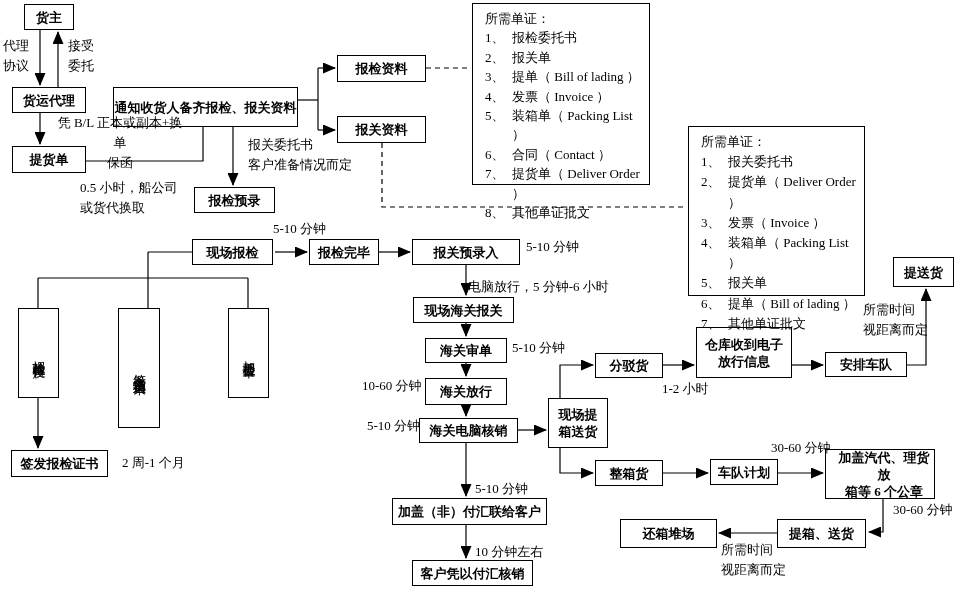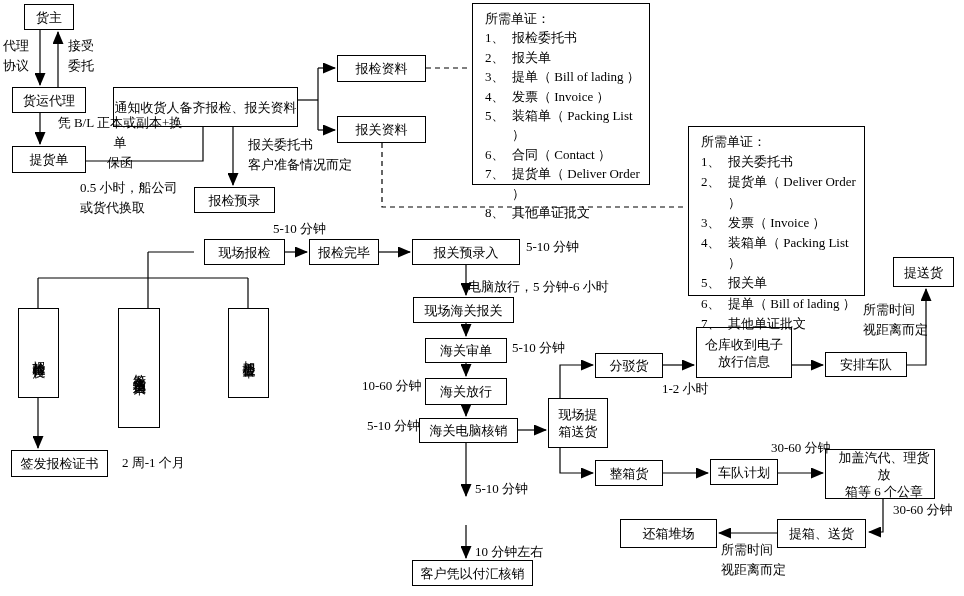--- a/index.html
+++ b/index.html
@@ -4,21 +4,21 @@
 <style>
   html,body{margin:0;padding:0;background:#fff;}
   .stage{
     position:relative;width:964px;height:596px;background:#fff;overflow:hidden;
     font-family:"Liberation Serif","DejaVu Serif",serif;color:#000;
   }
   .wires{position:absolute;left:0;top:0;}
   .node{
     position:absolute;box-sizing:border-box;border:1px solid #000;background:#fff;
     display:flex;align-items:center;justify-content:center;
-    font-size:13px;line-height:17px;text-align:center;white-space:pre-line;
+    font-size:13px;line-height:17px;text-align:center;white-space:pre-line;font-weight:bold;
   }
   .node.align-left{justify-content:flex-start;text-align:center;padding-left:8px;}
   .vert{
     position:absolute;box-sizing:border-box;border:1px solid #000;background:#fff;
     display:flex;align-items:center;justify-content:center;
     writing-mode:vertical-rl;text-orientation:upright;
     font-size:13px;letter-spacing:1px;
   }
   .doclist{
     position:absolute;box-sizing:border-box;border:1px solid #000;background:#fff;
@@ -83,40 +83,41 @@
     </g>
   </svg>
 
   <div class="node" style="left:24px;top:4px;width:50px;height:26px">货主</div>
   <div class="node" style="left:12px;top:87px;width:74px;height:26px">货运代理</div>
   <div class="node" style="left:12px;top:146px;width:74px;height:27px">提货单</div>
   <div class="node" style="left:113px;top:87px;width:185px;height:40px">通知收货人备齐报检、报关资料</div>
   <div class="node" style="left:337px;top:55px;width:89px;height:27px">报检资料</div>
   <div class="node" style="left:337px;top:116px;width:89px;height:27px">报关资料</div>
   <div class="node" style="left:194px;top:187px;width:81px;height:26px">报检预录</div>
-  <div class="node" style="left:204px;top:239px;width:81px;height:26px">现场报检</div>
+  <div class="node" style="left:192px;top:239px;width:81px;height:26px">现场报检</div>
   <div class="node" style="left:309px;top:239px;width:70px;height:26px">报检完毕</div>
   <div class="node" style="left:412px;top:239px;width:108px;height:26px">报关预录入</div>
   <div class="node" style="left:413px;top:297px;width:101px;height:26px">现场海关报关</div>
   <div class="node" style="left:425px;top:338px;width:82px;height:25px">海关审单</div>
   <div class="node" style="left:425px;top:378px;width:82px;height:27px">海关放行</div>
   <div class="node" style="left:419px;top:418px;width:99px;height:25px">海关电脑核销</div>
   <div class="node" style="left:548px;top:398px;width:60px;height:50px">现场提
 箱送货</div>
   <div class="node" style="left:595px;top:353px;width:68px;height:25px">分驳货</div>
   <div class="node" style="left:595px;top:460px;width:68px;height:26px">整箱货</div>
   <div class="node align-left" style="left:696px;top:327px;width:96px;height:51px">仓库收到电子
 放行信息</div>
   <div class="node" style="left:825px;top:352px;width:82px;height:25px">安排车队</div>
   <div class="node" style="left:893px;top:257px;width:61px;height:30px">提送货</div>
   <div class="node" style="left:710px;top:459px;width:68px;height:26px">车队计划</div>
   <div class="node align-left" style="left:825px;top:449px;width:110px;height:50px">加盖汽代、理货放
 箱等 6 个公章</div>
   <div class="node" style="left:777px;top:519px;width:89px;height:29px">提箱、送货</div>
   <div class="node" style="left:620px;top:519px;width:97px;height:29px">还箱堆场</div>
+  <div class="node" style="left:392px;top:498px;width:155px;height:27px">加盖（非）付汇联给客户</div>
   <div class="node" style="left:412px;top:560px;width:121px;height:26px">客户凭以付汇核销</div>
   <div class="node" style="left:11px;top:450px;width:97px;height:27px">签发报检证书</div>
 
   <div class="vert" style="left:18px;top:308px;width:41px;height:90px">报检检验检疫</div>
   <div class="vert" style="left:118px;top:308px;width:42px;height:120px">签发入境货物通关单</div>
   <div class="vert" style="left:228px;top:308px;width:41px;height:90px">加盖报检公章</div>
 
   <div class="doclist p1" style="left:472px;top:3px;width:178px;height:182px">
     <div class="dl-title">所需单证：</div>
     <div class="dl-row">

